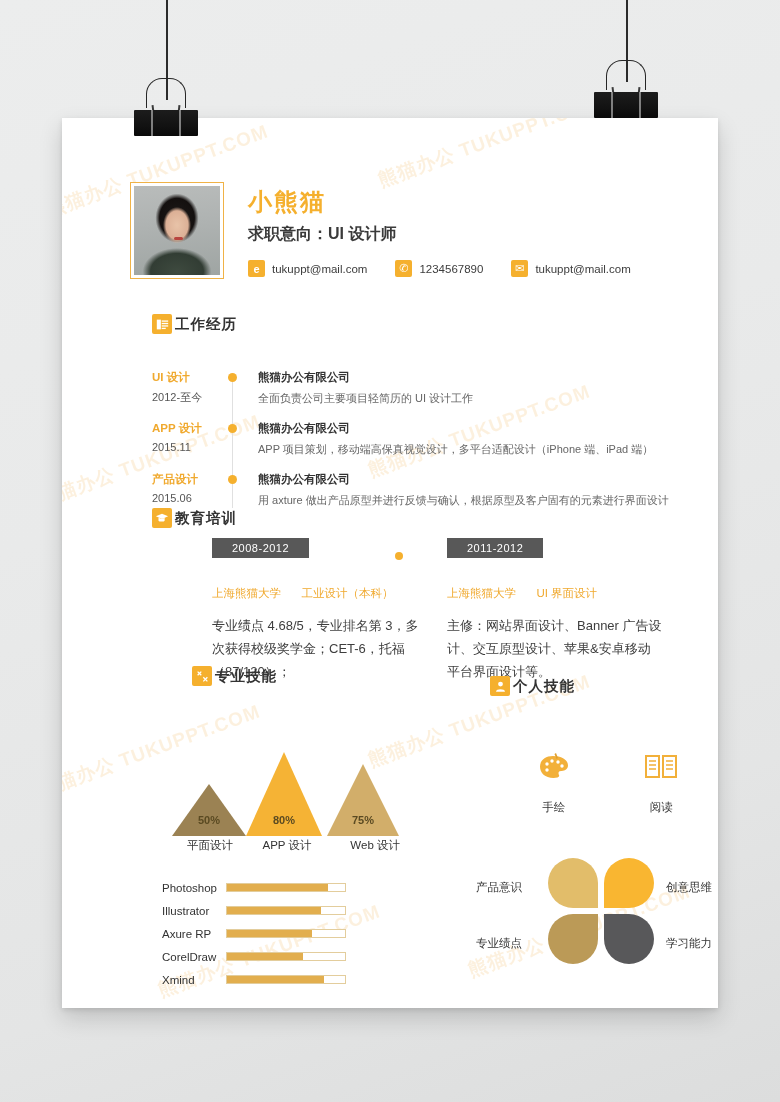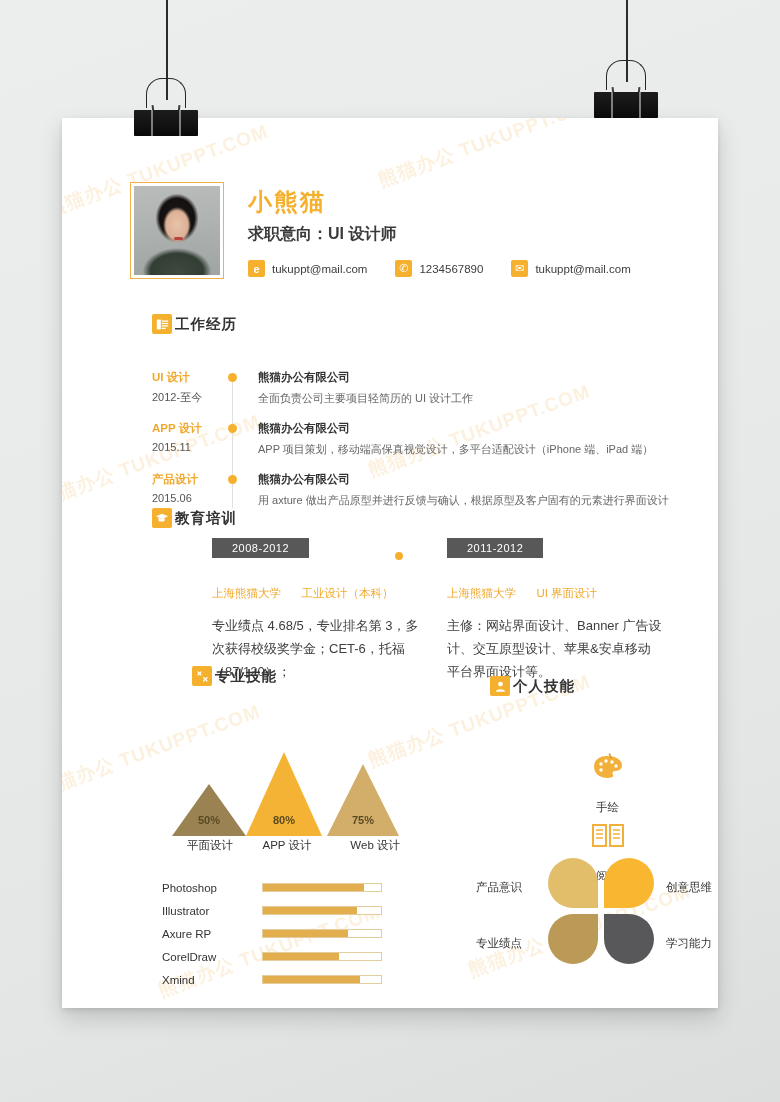--- a/index.html
+++ b/index.html
@@ -139,29 +139,29 @@
                 border-bottom-style:solid; }
   .tri .pct {
     position:absolute; bottom:10px; left:0; width:100%; text-align:center;
     font-size:11px; color:#5a4a22; font-weight:bold;
   }
   .tri-labels { position:absolute; left:20px; top:132px; width:230px; display:flex; }
   .tri-labels span { font-size:11.5px; color:#333; text-align:center; }
 
   .bars { position:absolute; left:10px; top:170px; width:260px; }
   .bar-row { display:flex; align-items:center; height:23px; }
-  .bar-label { width:100px; font-size:11.5px; color:#333; }
+  .bar-label { width:64px; font-size:11.5px; color:#333; }
   .bar-track {
     width:120px; height:9px; border:1px solid #e3cd9c; background:#fff; position:relative;
   }
   .bar-fill { position:absolute; left:0; top:0; height:100%; background:#e2ae4e; }
 
   
   .pers { position:absolute; left:428px; top:588px; width:250px; }
-  .hobby-row { position:absolute; left:10px; top:40px; width:215px; display:flex;flex-direction:column; }
+  .hobby-row { position:absolute; left:10px; top:40px; width:215px; display:flex; }
   .hobby { flex:1; text-align:center; }
   .hobby .ic { height:40px; display:flex; align-items:center; justify-content:center; }
   .hobby .lb { margin-top:14px; font-size:11.5px; color:#333; }
 
   .flower { position:absolute; left:58px; top:152px; width:106px; height:106px; }
   .petal { position:absolute; width:50px; height:50px; }
   .p-tl { left:0;  top:0;  border-radius:50% 50% 0 50%; }
   .p-tr { left:56px; top:0;  border-radius:50% 50% 50% 0; }
   .p-bl { left:0;  top:56px; border-radius:50% 0 50% 50%; }
   .p-br { left:56px; top:56px; border-radius:0 50% 50% 50%; }

